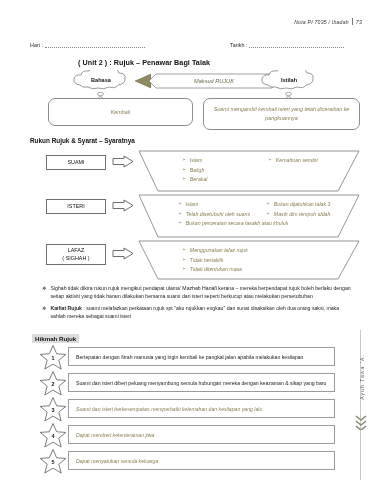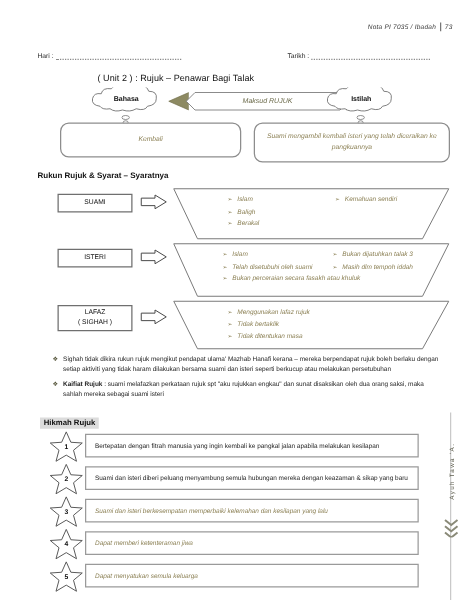--- a/index.html
+++ b/index.html
@@ -16,21 +16,21 @@
   .hdr .sep{width:1px;height:7px;background:#777;display:inline-block;}
 
   .fieldrow{position:absolute;top:42px;left:30px;right:14px;height:10px;font-size:5.4px;color:#2b2b2b;}
   .fieldrow .fld{position:absolute;display:flex;align-items:flex-end;gap:2px;white-space:nowrap;}
   .fieldrow .fld.hari{left:0;}
   .fieldrow .fld.tarikh{left:200px;}
   .dots{display:inline-block;border-bottom:1px dotted #8a8a8a;height:5px;}
   .dots.w1{width:100px;}
   .dots.w2{width:95px;}
 
-  .title{position:absolute;top:58px;left:30px;font-size:7.2px;font-weight:normal;color:#111;letter-spacing:.05px;padding-left:48px;}
+  .title{position:absolute;top:58px;left:30px;font-size:7.2px;font-weight:bold;color:#111;letter-spacing:.05px;padding-left:48px;}
 
   
   .diagram{position:absolute;top:70px;left:30px;width:330px;height:30px;}
   .cloud{position:absolute;width:62px;height:24px;}
   .cloud svg{position:absolute;inset:0;}
   .cloud .ctxt{position:absolute;inset:0;display:flex;align-items:center;justify-content:center;
                font-size:5.6px;font-weight:bold;color:#111;padding-bottom:4px;box-sizing:border-box;}
   .cloud.left{left:40px;top:0;}
   .cloud.right{left:228px;top:0;}
 

